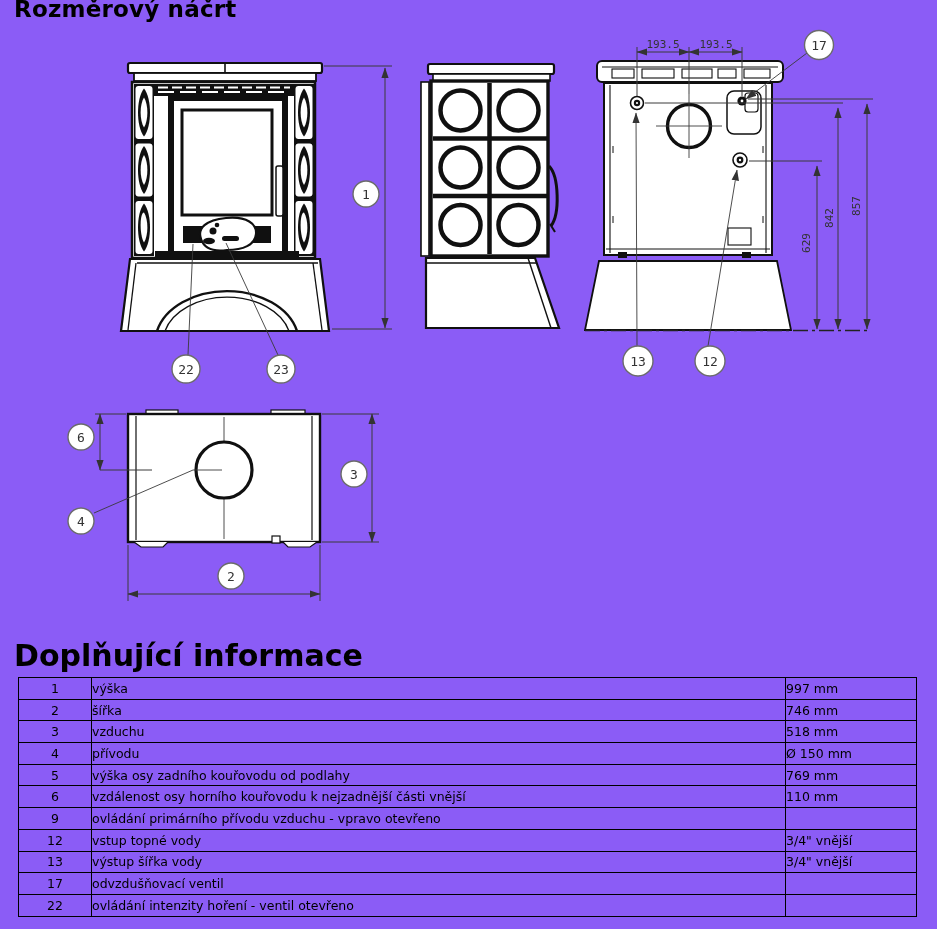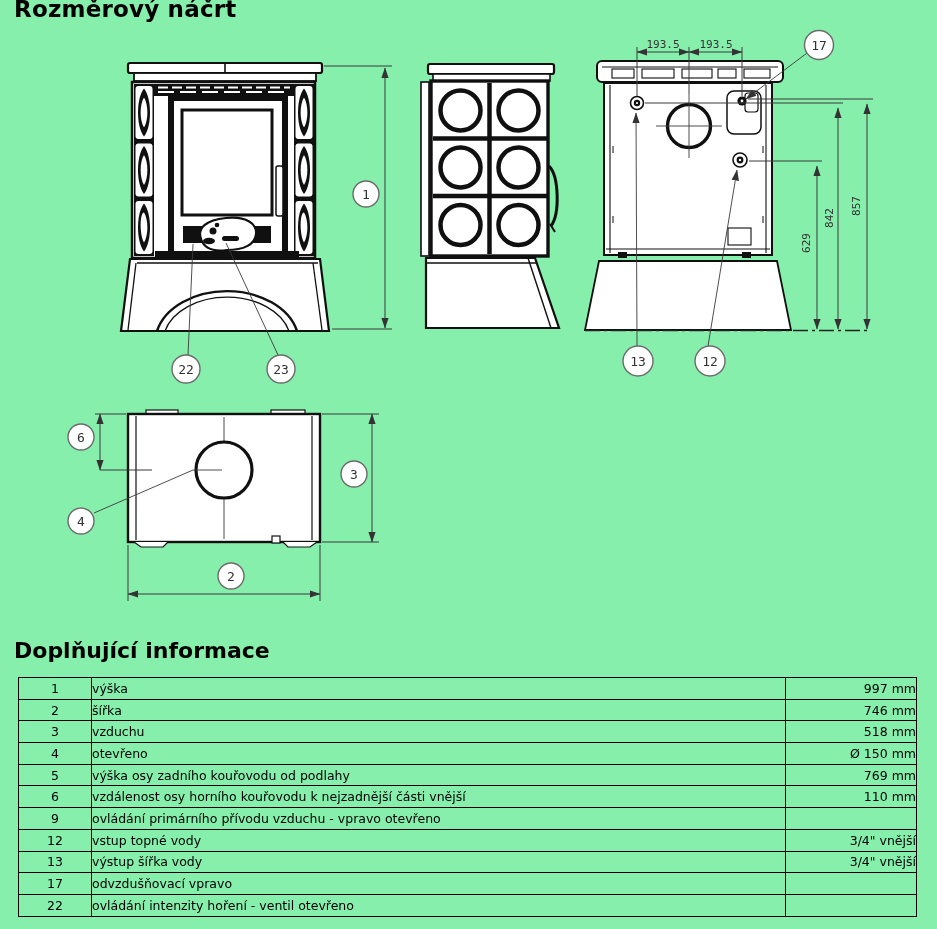--- a/index.html
+++ b/index.html
@@ -1,37 +1,37 @@
 <!DOCTYPE html>
 <html><head>
 <meta charset="utf-8">
 <style>
   html,body { margin:0; padding:0; background:#fff; }
   body { width:937px; height:929px; font-family:"DejaVu Sans", sans-serif; color:#000; }
-  .page { position:relative; width:937px; height:929px; background:#86efac; overflow:hidden; }
+  .page { position:relative; width:937px; height:929px; background:#8b5cf6; overflow:hidden; }
   h1.main-title { position:absolute; top:-4px; left:14px; margin:0; font-size:23px; font-weight:700; letter-spacing:0.2px; }
-  h2.info-title { position:absolute; top:638px; left:14px; margin:0; font-size:22px; font-weight:700; }
+  h2.info-title { position:absolute; top:638px; left:14px; margin:0; font-size:30px; font-weight:700; }
   svg.drawing { position:absolute; top:0; left:0; }
 
   
   .obj   { stroke:#101010; fill:none; }
   .fillw { fill:#ffffff; }
   .fillb { fill:#101010; stroke:none; }
   .dim   { stroke:#3a3a3a; stroke-width:1; fill:none; }
   .cline { stroke:#3a3a3a; stroke-width:0.9; fill:none; }
   .badge-c { fill:#ffffff; stroke:#6b6b6b; stroke-width:1.4; }
   .badge-t { fill:#333; font:13px "DejaVu Sans Mono", monospace; text-anchor:middle; }
   .dim-t   { fill:#333; font:11px "DejaVu Sans Mono", monospace; text-anchor:middle; }
 
   
   table.info { position:absolute; top:677px; left:18px; width:899px; border-collapse:collapse; table-layout:fixed; }
   table.info td { border:1.6px solid #000; font-size:12.5px; height:20.7px; padding:0; vertical-align:middle; }
   td.c-num  { width:72px; text-align:center; }
   td.c-desc { padding-left:8px; border-right:1px solid #b5b5b5;margin-left:11px; }
-  td.c-val  { width:130px; text-align:right; padding-right:6px; border-left:none; }
+  td.c-val  { width:130px; padding-right:6px; border-left:none; }
 </style>
 </head>
 <body>
 
 <div class="page">
 
   <h1 class="main-title">Rozměrový náčrt</h1>
 
   <svg class="drawing" width="937" height="635" viewBox="0 0 937 635">
     <defs>
@@ -288,21 +288,21 @@
         <td class="c-desc">šířka</td>
         <td class="c-val">746 mm</td>
       </tr>
       <tr>
         <td class="c-num">3</td>
         <td class="c-desc">vzduchu</td>
         <td class="c-val">518 mm</td>
       </tr>
       <tr>
         <td class="c-num">4</td>
-        <td class="c-desc">otevřeno</td>
+        <td class="c-desc">přívodu</td>
         <td class="c-val">Ø 150 mm</td>
       </tr>
       <tr>
         <td class="c-num">5</td>
         <td class="c-desc">výška osy zadního kouřovodu od podlahy</td>
         <td class="c-val">769 mm</td>
       </tr>
       <tr>
         <td class="c-num">6</td>
         <td class="c-desc">vzdálenost osy horního kouřovodu k nejzadnější části vnější</td>
@@ -318,21 +318,21 @@
         <td class="c-desc">vstup topné vody</td>
         <td class="c-val">3/4" vnější</td>
       </tr>
       <tr>
         <td class="c-num">13</td>
         <td class="c-desc">výstup šířka vody</td>
         <td class="c-val">3/4" vnější</td>
       </tr>
       <tr>
         <td class="c-num">17</td>
-        <td class="c-desc">odvzdušňovací vpravo</td>
+        <td class="c-desc">odvzdušňovací ventil</td>
         <td class="c-val"></td>
       </tr>
       <tr>
         <td class="c-num">22</td>
         <td class="c-desc">ovládání intenzity hoření - ventil otevřeno</td>
         <td class="c-val"></td>
       </tr>
     </tbody>
   </table>
 

